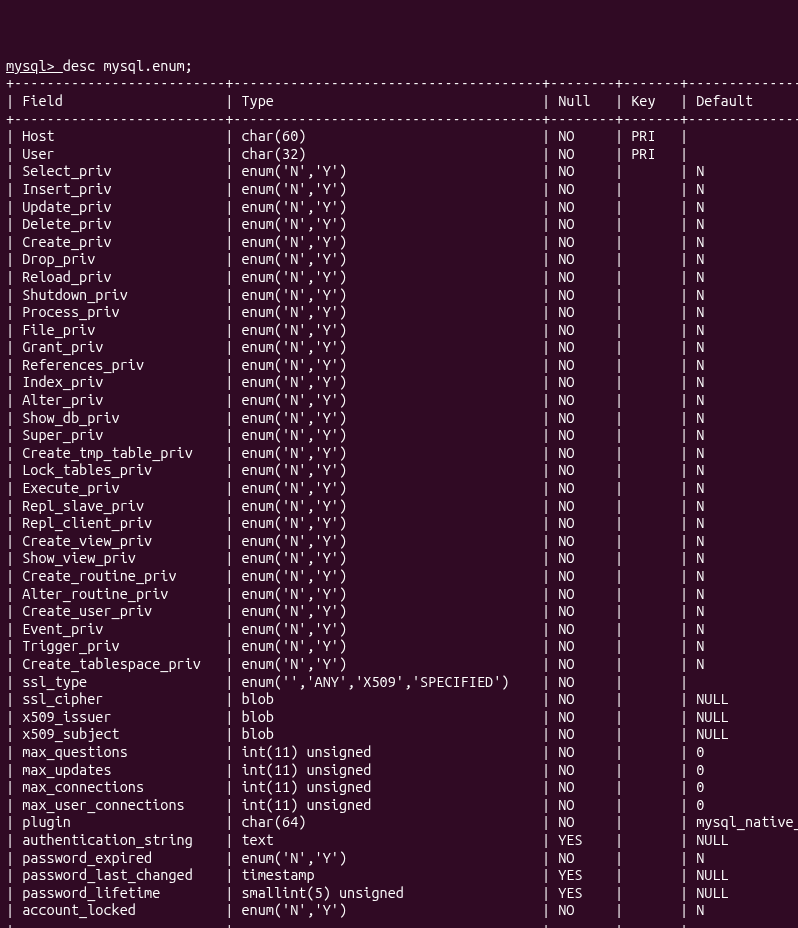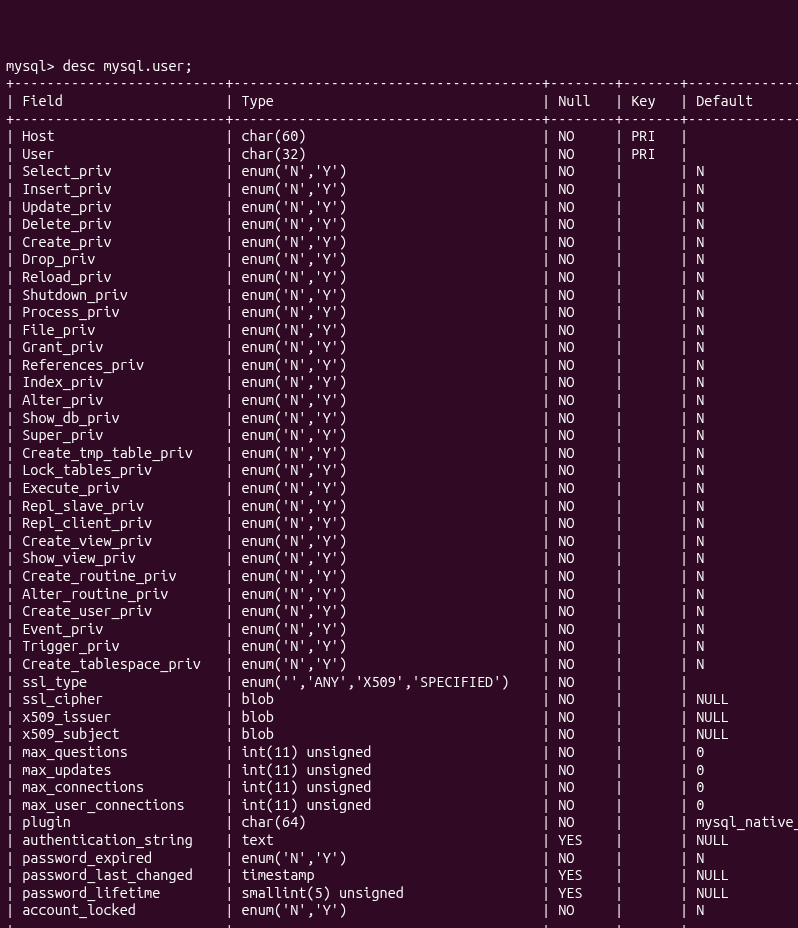--- a/index.html
+++ b/index.html
@@ -8,27 +8,27 @@
     background: #300a24;
     color: #ffffff;
     font-family: "Ubuntu Mono", "DejaVu Sans Mono", Consolas, monospace;
     font-size: 14.5px;
     line-height: 17.6px;
     white-space: pre;
     overflow-x: hidden;
     width: 798px;
     box-sizing: border-box;
   }
-  .prompt { color: #ffffff; }
+  .prompt { color: #ffffff; text-decoration: underline; }
 </style>
 </head>
 <body>
 
 
-<span class="prompt">mysql&gt; </span><span>desc mysql.user;</span>
+<span class="prompt">mysql&gt; </span><span>desc mysql.enum;</span>
 <div id="table-container">+--------------------------+--------------------------------------+--------+-------+-----------------+
 | Field                    | Type                                 | Null   | Key   | Default         |
 +--------------------------+--------------------------------------+--------+-------+-----------------+
 | Host                     | char(60)                             | NO     | PRI   |                 |
 | User                     | char(32)                             | NO     | PRI   |                 |
 | Select_priv              | enum('N','Y')                        | NO     |       | N               |
 | Insert_priv              | enum('N','Y')                        | NO     |       | N               |
 | Update_priv              | enum('N','Y')                        | NO     |       | N               |
 | Delete_priv              | enum('N','Y')                        | NO     |       | N               |
 | Create_priv              | enum('N','Y')                        | NO     |       | N               |

